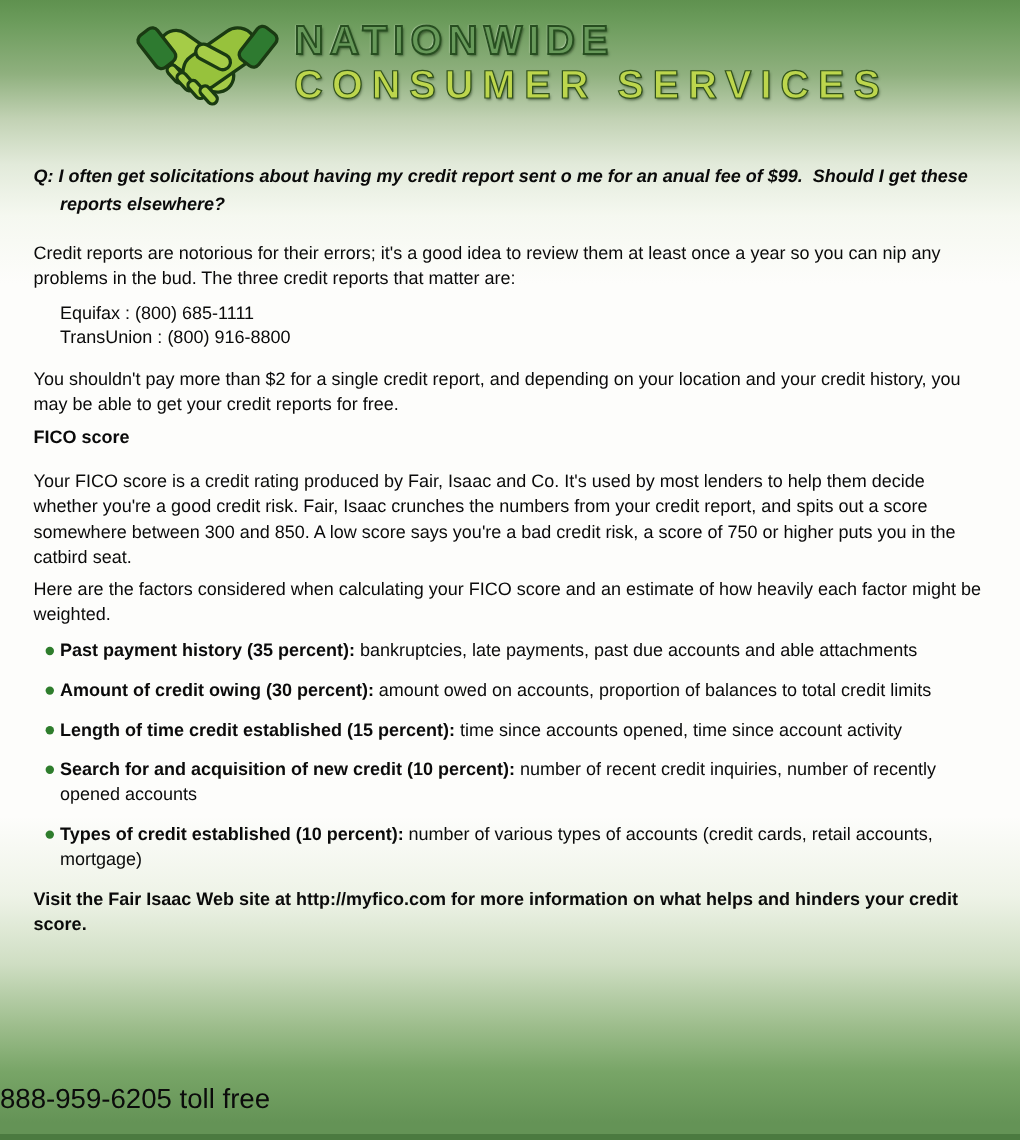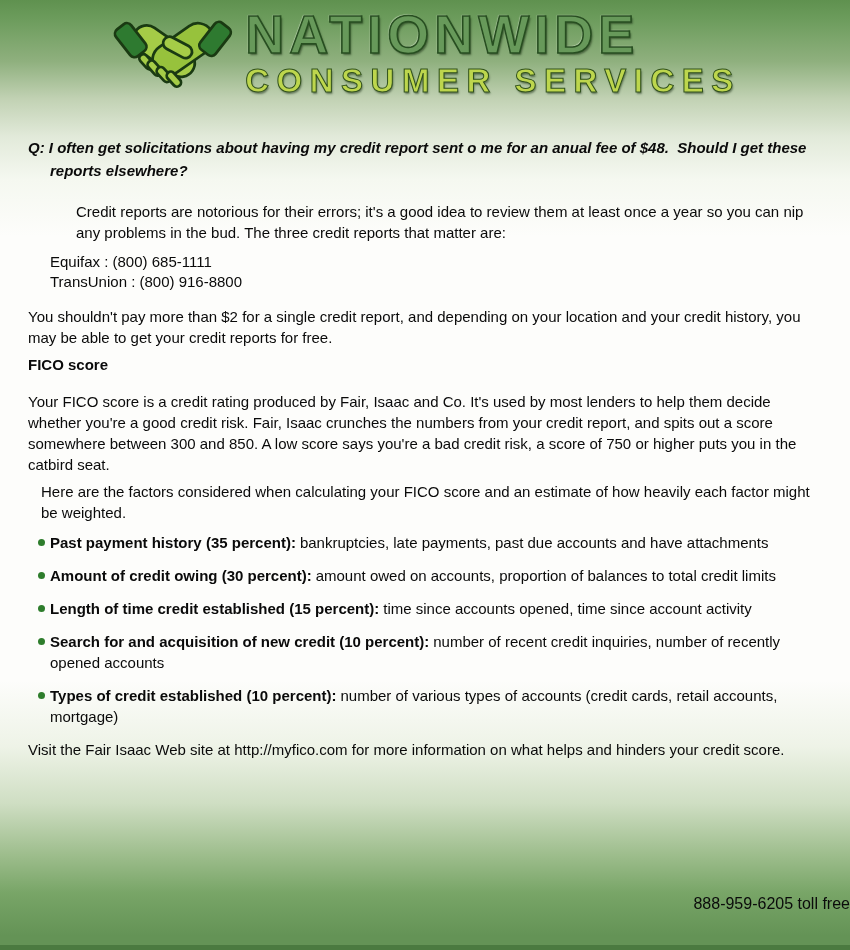--- a/index.html
+++ b/index.html
@@ -33,21 +33,21 @@
     display: flex;
     align-items: center;
     justify-content: center;
     gap: 8px;
     height: 100px;
     padding-top: 4px;
   }
   .logo-icon { display: block; }
   .brand { text-align: left; }
   .brand-top {
-    font-size: 54px;
+    font-size: 34px;
     font-weight: 700;
     letter-spacing: 5px;
     line-height: 1;
     color: #67995a;
     -webkit-text-stroke: 1.6px #274e20;
     text-shadow: 1.5px 2px 2px rgba(20,40,15,0.55), -1px -1px 1px rgba(225,240,215,0.75);
   }
   .brand-sub {
     font-size: 33px;
     font-weight: 700;
@@ -67,53 +67,53 @@
     margin-top: 36px;
     font-weight: 700;
     font-style: italic;
     font-size: 15px;
     line-height: 23px;
     padding-left: 22px;
     text-indent: -22px;
     white-space: pre-wrap;
   }
   .para { margin-top: 14px; }
-  .para-intro { margin-top: 19px; margin-left: 48px; }
+  .para-intro { margin-top: 19px; }
   .bureaus { margin-top: 9px; padding-left: 22px; line-height: 20px; }
   .para-agencies { margin-top: 12px; }
   .fico-heading { margin-top: 6px; font-weight: 700; }
   .fico-body { margin-top: 16px; }
-  .factors-intro { margin-top: 6px; margin-left: 13px; }
+  .factors-intro { margin-top: 6px; }
   .factors { list-style: none; margin-top: 9px; }
   .factors li {
     display: flex;
     margin-bottom: 12px;
     line-height: 21px;
   }
   .dot {
     flex: 0 0 12px;
     margin-top: 7px;
     margin-left: 10px;
     width: 7px;
     height: 7px;
     max-width: 7px;
     border-radius: 50%;
     background: #2e7d2c;
     margin-right: 5px;
   }
   .factor-text { flex: 1; }
   .factor-lead { font-weight: 700; margin-right: 4px; }
-  .para-visit { margin-top: 4px; }
+  .para-visit { margin-top: 4px; font-weight: bold; }
   .footer-phone {
     position: absolute;
     left: 0;
-    bottom: 32px;
+    bottom: 16px;
     width: 100%;
-    text-align: right;
-    font-size: 16px;
+    text-align: left;
+    font-size: 23px;
     color: #0b0b0b;
   }
 </style>
 </head>
 <body>
 
 <div class="page">
 
   <div class="header">
     <div class="logo">
@@ -138,41 +138,41 @@
       </svg>
     </div>
     <div class="brand">
       <div class="brand-top">NATIONWIDE</div>
       <div class="brand-sub">CONSUMER SERVICES</div>
     </div>
   </div>
 
   <div class="content">
 
-    <p class="question">Q: I often get solicitations about having my credit report sent o me for an anual fee of $48.  Should I get these reports elsewhere?</p>
+    <p class="question">Q: I often get solicitations about having my credit report sent o me for an anual fee of $99.  Should I get these reports elsewhere?</p>
 
     <p class="para para-intro">Credit reports are notorious for their errors; it's a good idea to review them at least once a year so you can nip any problems in the bud. The three credit reports that matter are:</p>
 
     <div class="bureaus">
       <div>Equifax : (800) 685-1111</div>
       <div>TransUnion : (800) 916-8800</div>
     </div>
 
     <p class="para">You shouldn't pay more than $2 for a single credit report, and depending on your location and your credit history, you may be able to get your credit reports for free.</p>
 
 
     <p class="fico-heading">FICO score</p>
     <p class="fico-body">Your FICO score is a credit rating produced by Fair, Isaac and Co. It's used by most lenders to help them decide whether you're a good credit risk. Fair, Isaac crunches the numbers from your credit report, and spits out a score somewhere between 300 and 850. A low score says you're a bad credit risk, a score of 750 or higher puts you in the catbird seat.</p>
 
     <p class="para factors-intro">Here are the factors considered when calculating your FICO score and an estimate of how heavily each factor might be weighted.</p>
 
     <ul class="factors">
       <li>
         <span class="dot"></span>
-        <span class="factor-text"><span class="factor-lead">Past payment history (35 percent):</span><span>bankruptcies, late payments, past due accounts and have attachments</span></span>
+        <span class="factor-text"><span class="factor-lead">Past payment history (35 percent):</span><span>bankruptcies, late payments, past due accounts and able attachments</span></span>
       </li>
       <li>
         <span class="dot"></span>
         <span class="factor-text"><span class="factor-lead">Amount of credit owing (30 percent):</span><span>amount owed on accounts, proportion of balances to total credit limits</span></span>
       </li>
       <li>
         <span class="dot"></span>
         <span class="factor-text"><span class="factor-lead">Length of time credit established (15 percent):</span><span>time since accounts opened, time since account activity</span></span>
       </li>
       <li>

